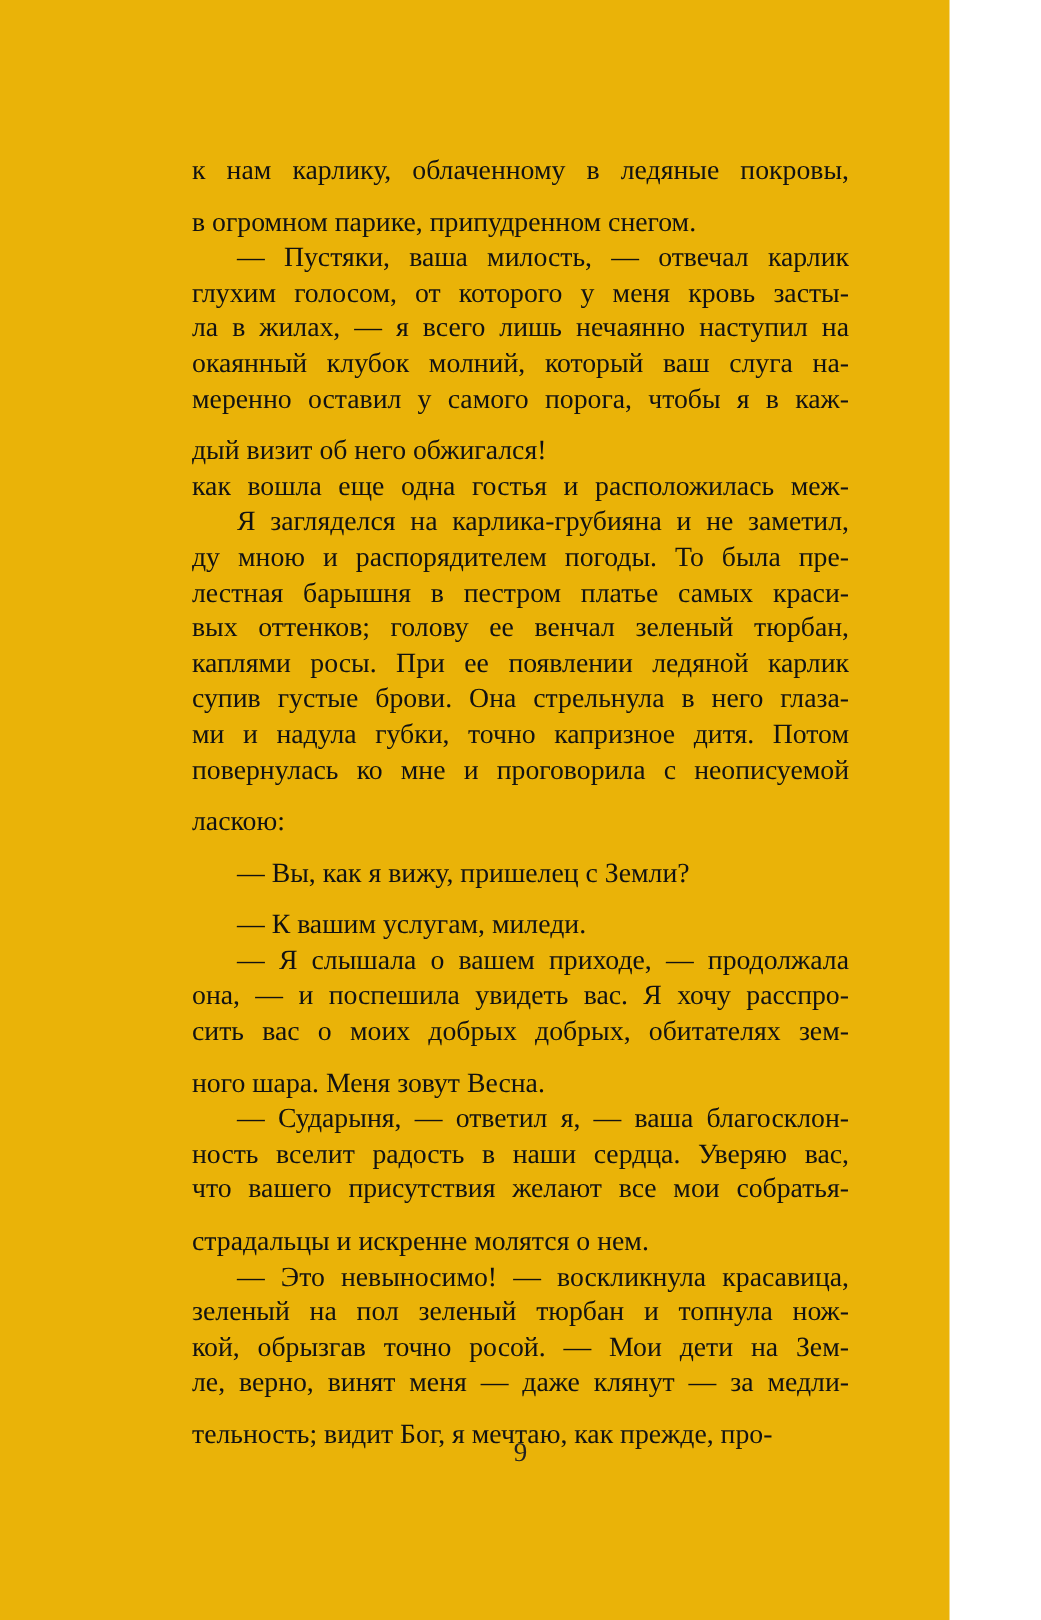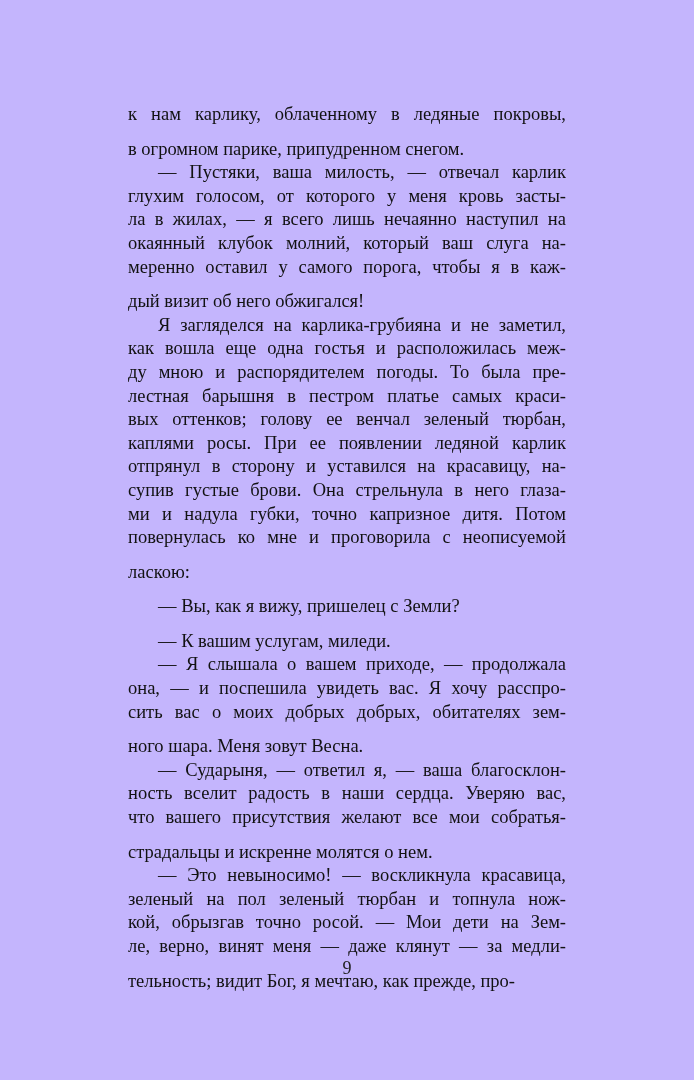--- a/index.html
+++ b/index.html
@@ -12,23 +12,23 @@
     background: #ffffff;
     position: relative;
     overflow: hidden;
     font-family: "Liberation Serif", "DejaVu Serif", serif;
     color: #121212;
   }
   .page {
     position: absolute;
     left: 0;
     top: 0;
-    width: 694px;
+    width: 633px;
     height: 1080px;
-    background: #c4b5fd;
+    background: #eab308;
   }
   .text-block {
     position: absolute;
     left: 128px;
     top: 103px;
     width: 438px;
     font-size: 18.5px;
     line-height: 23.6px;
   }
   .line {
@@ -60,27 +60,26 @@
 <div class="page">
   <div class="text-block">
       <div class="line">к нам карлику, облаченному в ледяные покровы,</div>
       <div class="line last">в огромном парике, припудренном снегом.</div>
       <div class="line indent">— Пустяки, ваша милость, — отвечал карлик</div>
       <div class="line">глухим голосом, от которого у меня кровь засты-</div>
       <div class="line">ла в жилах, — я всего лишь нечаянно наступил на</div>
       <div class="line">окаянный клубок молний, который ваш слуга на-</div>
       <div class="line">меренно оставил у самого порога, чтобы я в каж-</div>
       <div class="line last">дый визит об него обжигался!</div>
+      <div class="line">как вошла еще одна гостья и расположилась меж-</div>
       <div class="line indent">Я загляделся на карлика-грубияна и не заметил,</div>
-      <div class="line">как вошла еще одна гостья и расположилась меж-</div>
       <div class="line">ду мною и распорядителем погоды. То была пре-</div>
       <div class="line">лестная барышня в пестром платье самых краси-</div>
       <div class="line">вых оттенков; голову ее венчал зеленый тюрбан,</div>
       <div class="line">каплями росы. При ее появлении ледяной карлик</div>
-      <div class="line">отпрянул в сторону и уставился на красавицу, на-</div>
       <div class="line">супив густые брови. Она стрельнула в него глаза-</div>
       <div class="line">ми и надула губки, точно капризное дитя. Потом</div>
       <div class="line">повернулась ко мне и проговорила с неописуемой</div>
       <div class="line last">ласкою:</div>
       <div class="line last indent">— Вы, как я вижу, пришелец с Земли?</div>
       <div class="line last indent">— К вашим услугам, миледи.</div>
       <div class="line indent">— Я слышала о вашем приходе, — продолжала</div>
       <div class="line">она, — и поспешила увидеть вас. Я хочу расспро-</div>
       <div class="line">сить вас о моих добрых добрых, обитателях зем-</div>
       <div class="line last">ного шара. Меня зовут Весна.</div>

